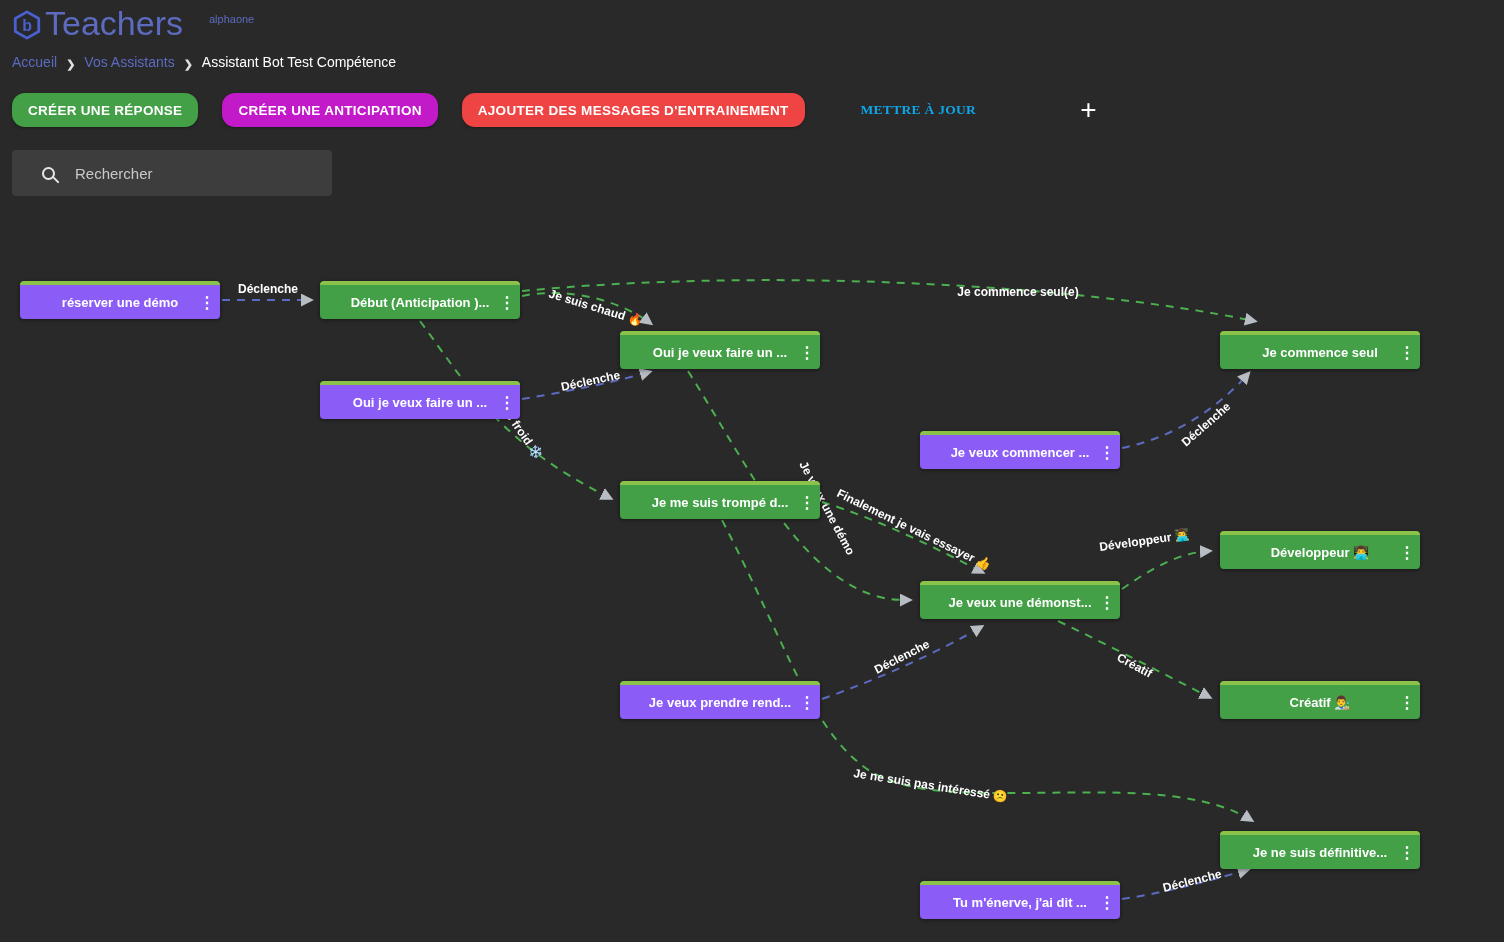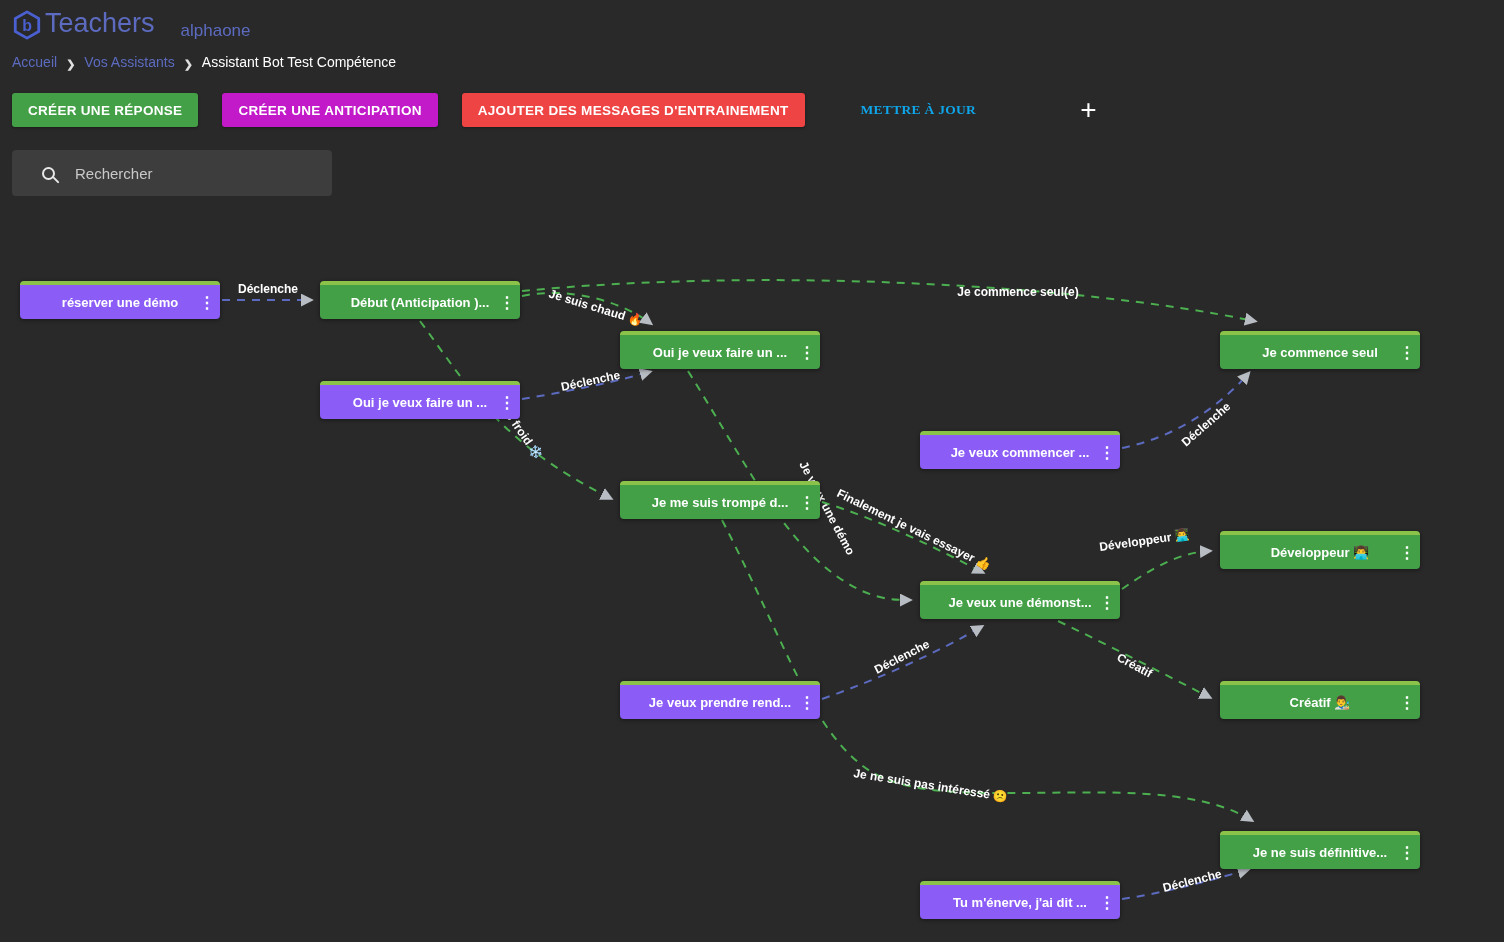--- a/index.html
+++ b/index.html
@@ -8,33 +8,33 @@
     background:#292929;
     font-family:"Liberation Sans", sans-serif;
     overflow:hidden;
     color:#fff;
   }
   body { position:relative; }
 
   
   .brand { position:absolute; top:5px; left:12px; display:flex; align-items:flex-start; }
   .brand-logo { width:30px; height:30px; margin-top:5px; display:inline-block; }
-  .brand-name { color:#5c6bc0; font-size:27px; font-weight:500; margin-left:3px; line-height:36px; }
-  .brand-sup { color:#5c6bc0; font-size:17px; margin-left:2px; margin-top:16px;padding-left:24px; }
+  .brand-name { color:#5c6bc0; font-size:34px; font-weight:500; margin-left:3px; line-height:36px; }
+  .brand-sup { color:#5c6bc0; font-size:11px; margin-left:2px; margin-top:8px;padding-left:24px; }
 
   
   .breadcrumb { position:absolute; top:54px; left:12px; display:flex; align-items:flex-end; gap:9px; font-size:14px; }
   .crumb.link { color:#5c6bc0; text-decoration:none; cursor:pointer; }
   .crumb.current { color:#ffffff; font-weight:400; }
   .crumb-sep { color:#e0e0e0; font-size:11px; font-weight:bold; transform:translateY(1px); }
 
   
   .toolbar { position:absolute; top:93px; left:12px; display:flex; align-items:center; gap:24px; }
   .btn {
-    height:34px; padding:0 16px; border:none; border-radius:3px;
+    height:34px; padding:0 16px; border:none; border-radius:13px;
     color:#fff; font-size:13.5px; font-weight:700; letter-spacing:.3px;
     font-family:"Liberation Sans", sans-serif; cursor:pointer;
     box-shadow:0 1px 3px rgba(0,0,0,.35);
   }
   .btn-green   { background:#43a047; }
   .btn-magenta { background:#c219c9; }
   .btn-indigo  { background:#ef4444; }
   .btn-text {
     background:transparent; box-shadow:none; color:#0ea5e9;
     margin-left:16px; font-weight:700;font-family:Liberation Serif, serif;

